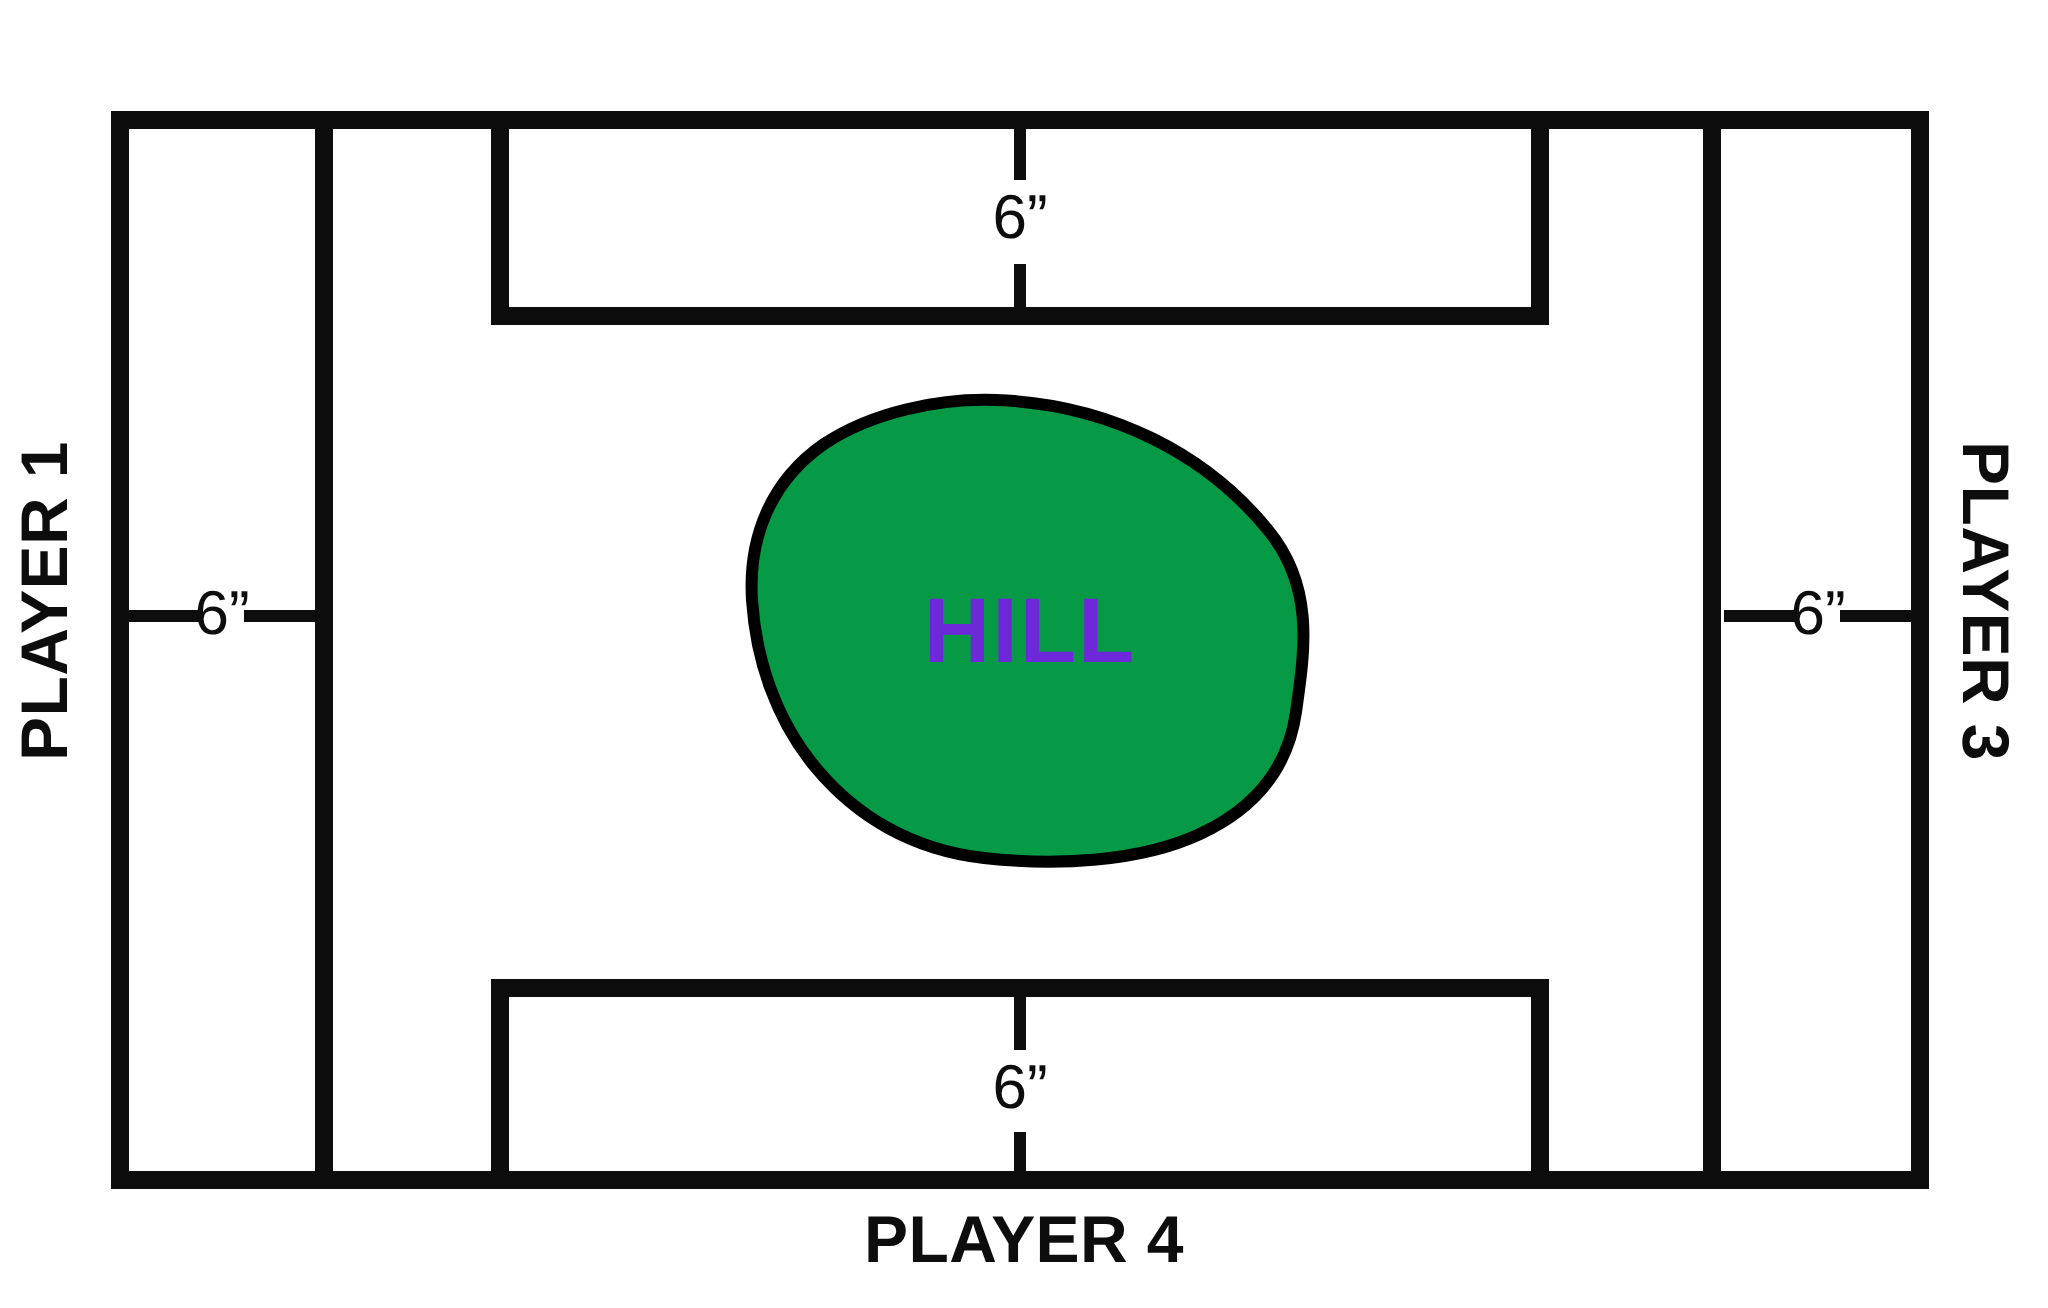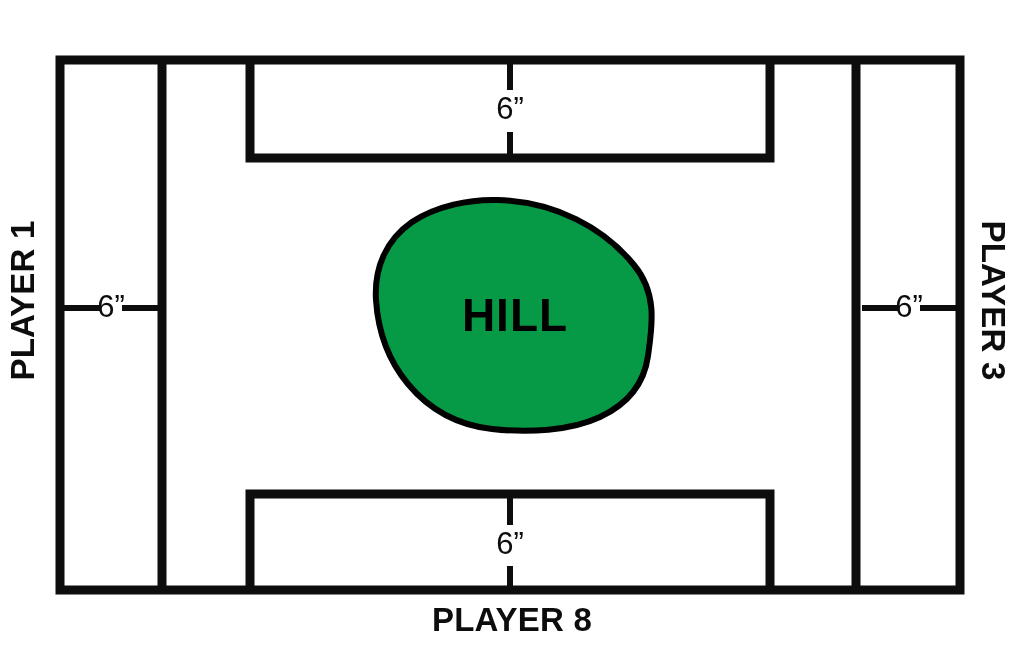--- a/index.html
+++ b/index.html
@@ -85,21 +85,21 @@
   #dim-bottom { left: 450px; top: 528px; width: 120px; }
   #hill-text {
     position: absolute;
     left: 390px;
     top: 292px;
     width: 250px;
     text-align: center;
     font-family: "Liberation Sans", sans-serif;
     font-weight: bold;
     font-size: 46px;
-    color: #000000;
+    color: #6d28d9;
     letter-spacing: 1px;
     line-height: 1;
     white-space: nowrap;
   }
 </style>
 </head>
 <body>
 
 <div id="stage">
 
@@ -140,21 +140,21 @@
              C 658,294 652,327 648,356
              C 644,384 628,404 600,417
              C 570,431 528,433 492,429
              C 456,425 428,408 408,384
              C 388,360 378,330 376,300
              C 374,268 386,240 412,222
              C 436,206 470,199 498,200 Z" fill="#069A47" stroke="#000000" stroke-width="6" stroke-linejoin="round"></path>
   </svg>
 
 
-  <div class="lbl player-h" id="player4-label">PLAYER 8</div>
+  <div class="lbl player-h" id="player4-label">PLAYER 4</div>
 
   <div class="lbl player-v" id="player1-label">PLAYER 1</div>
 
   <div class="lbl player-v" id="player3-label">PLAYER 3</div>
 
   <div class="dim-text" id="dim-left">6”</div>
 
   <div class="dim-text" id="dim-right">6”</div>
 
   <div class="dim-text" id="dim-top">6”</div>

